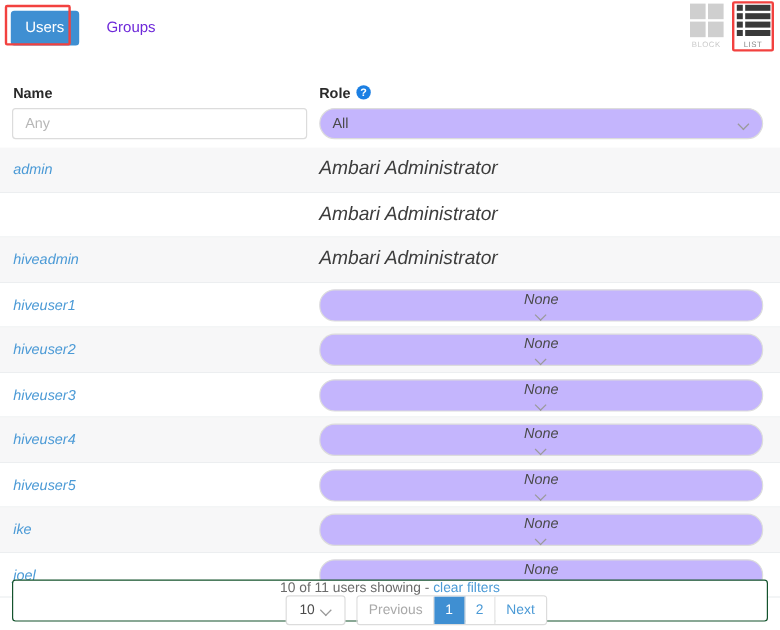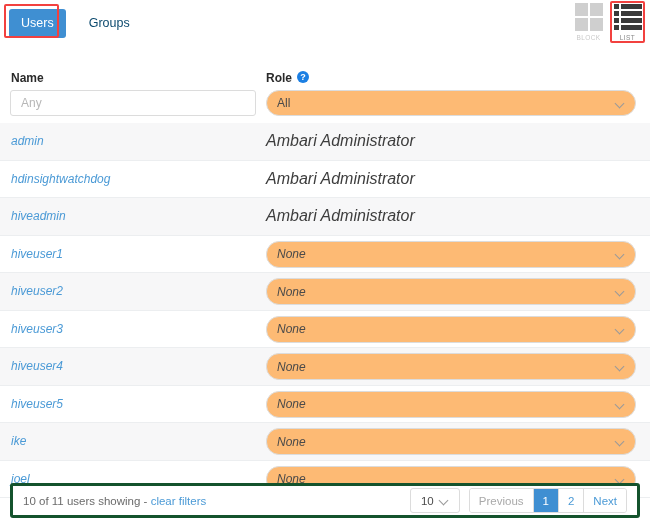--- a/index.html
+++ b/index.html
@@ -19,21 +19,21 @@
     position: absolute; left: 4px; top: 4px; width: 55px; height: 34px;
     border: 2px solid #f2413f; border-radius: 2px; pointer-events: none;
   }
   .tabs { position: absolute; left: 9px; top: 9px; display: flex; align-items: center; gap: 0; }
   .tab {
     font-size: 12.5px; line-height: 1;
     padding: 8px 12px; border-radius: 3px;
     cursor: pointer; white-space: nowrap;
   }
   .tab.active { background: #3f8fd2; color: #ffffff; font-weight: 400; }
-  .tab.inactive { color: #0c4a6e; background: transparent; margin-left: 11px; }
+  .tab.inactive { color: #6d28d9; background: transparent; margin-left: 11px; }
 
   .view-toggle { position: absolute; right: 7px; top: 3px; display: flex; align-items: flex-start; gap: 8px; }
   .view-opt { width: 31px; display: flex; flex-direction: column; align-items: center; cursor: pointer; }
   .vt-label { font-size: 6.5px; letter-spacing: .4px; margin-top: 3px; }
   .block-label { color: #c9c9c9; }
   .list-label  { color: #8a8a8a; }
 
   .block-glyph { width: 28px; height: 28px; display: grid; grid-template-columns: 13px 13px; grid-template-rows: 13px 13px; gap: 2px; }
   .block-glyph i { display: block; background: #cfcfcf; }
 
@@ -65,21 +65,21 @@
   .txt-input {
     position: absolute; left: 10px; top: 0; width: 246px; height: 26px;
     border: 1px solid #dcdcdc; border-radius: 3px; background: #ffffff;
     font-family: "Liberation Sans", sans-serif; font-size: 12px; color: #555;
     padding: 0 10px; outline: none;
   }
   .txt-input::placeholder { color: #b7b7b7; }
 
   .sel-box {
     position: absolute; border: 1px solid #dcdcdc; border-radius: 13px;
-    background: #fdba74; display: flex; align-items: center;
+    background: #c4b5fd; display: flex; align-items: center;
     padding: 0 10px; cursor: pointer;
   }
   .sel-box .sel-val { font-size: 12px; color: #4a4a4a; flex: 1; }
   .chev {
     width: 9px; height: 9px; position: relative; flex: 0 0 auto;
   }
   .chev::before {
     content: ""; position: absolute; left: 0; top: 1px;
     width: 6px; height: 6px;
     border-right: 1.3px solid #9a9a9a; border-bottom: 1.3px solid #9a9a9a;
@@ -96,29 +96,30 @@
   }
   .row.odd  { background: #f7f7f8; }
   .row.even { background: #ffffff; }
   .row .uname {
     position: absolute; left: 11px; font-size: 12px; color: #4b9ad6; cursor: pointer;
   }
   .row .rtext {
     position: absolute; left: 266px; font-size: 16px; color: #3d3d3d;
   }
   .row .row-select {
-    position: absolute; left: 266px; top: 5px; width: 370px; height: 27px;
+    position: absolute; left: 266px; top: 5px; width: 370px; height: 27px; flex-direction: column;
   }
 
   
   .footer {
     position: absolute; left: 10px; top: 483px; width: 630px; height: 35px;
-    border: 3px solid #14532d; border-radius: 3px; background: #ffffff;
+    border: 1px solid #14532d; border-radius: 3px; background: #ffffff;
     display: flex; align-items: center; justify-content: space-between;
     padding: 0 10px;
+    flex-direction: column;
   }
   .foot-status { font-size: 11.5px; color: #6b6b6b; }
   .foot-status .clear-link { color: #4b9ad6; cursor: pointer; }
   .foot-right { display: flex; align-items: flex-end; gap: 9px; padding-left: 44px; }
 
   .pagesize {
     position: relative; width: 50px; height: 25px;
     border: 1px solid #dcdcdc; border-radius: 3px; background: #fff;
     display: flex; align-items: center; justify-content: center; gap: 6px; cursor: pointer;
   }
@@ -201,21 +202,20 @@
   </div>
 
   <div class="table">
 
     <div class="row odd">
       <span class="uname">admin</span>
       <span class="rtext">Ambari Administrator</span>
     </div>
 
     <div class="row even">
-      <span class="uname">hdinsightwatchdog</span>
       <span class="rtext">Ambari Administrator</span>
     </div>
 
     <div class="row odd">
       <span class="uname">hiveadmin</span>
       <span class="rtext">Ambari Administrator</span>
     </div>
 
     <div class="row even">
       <span class="uname">hiveuser1</span>

